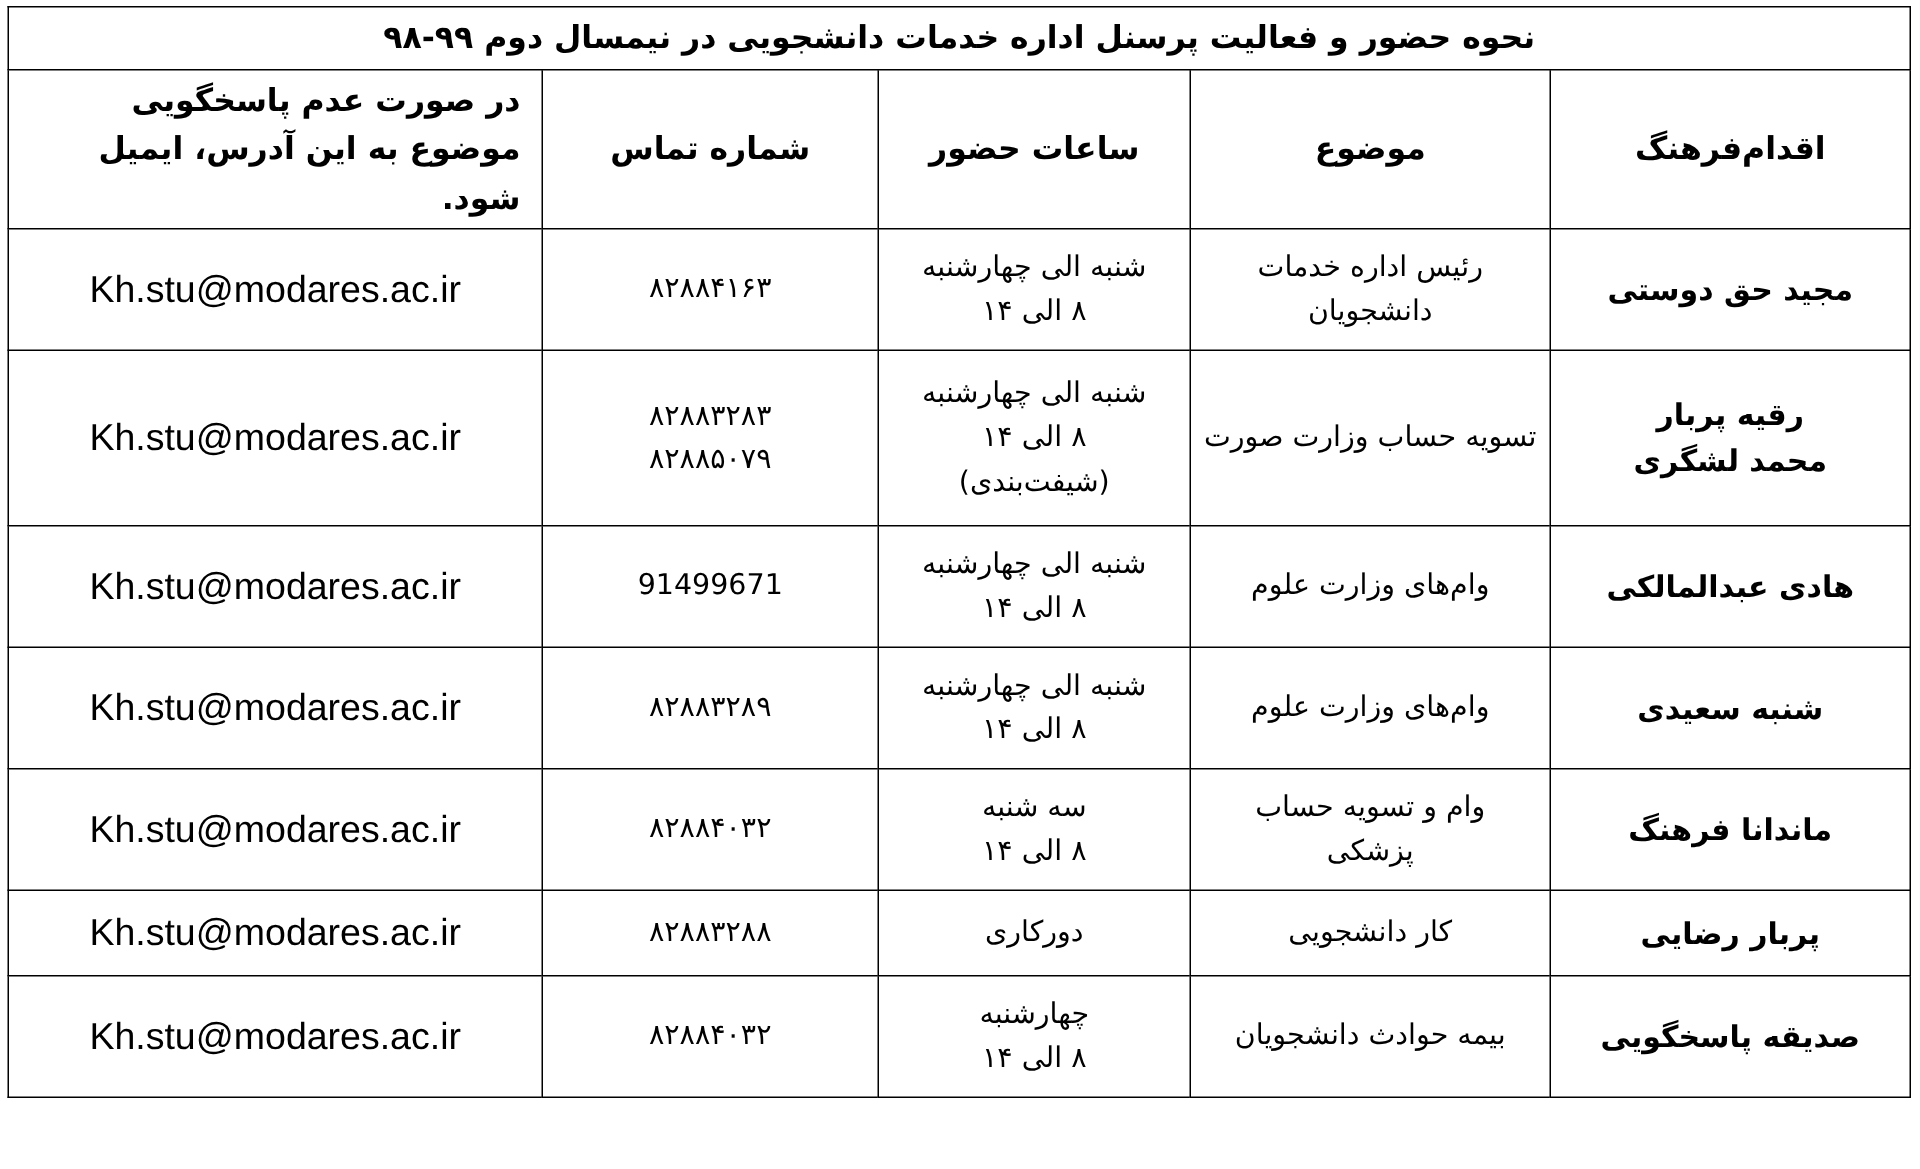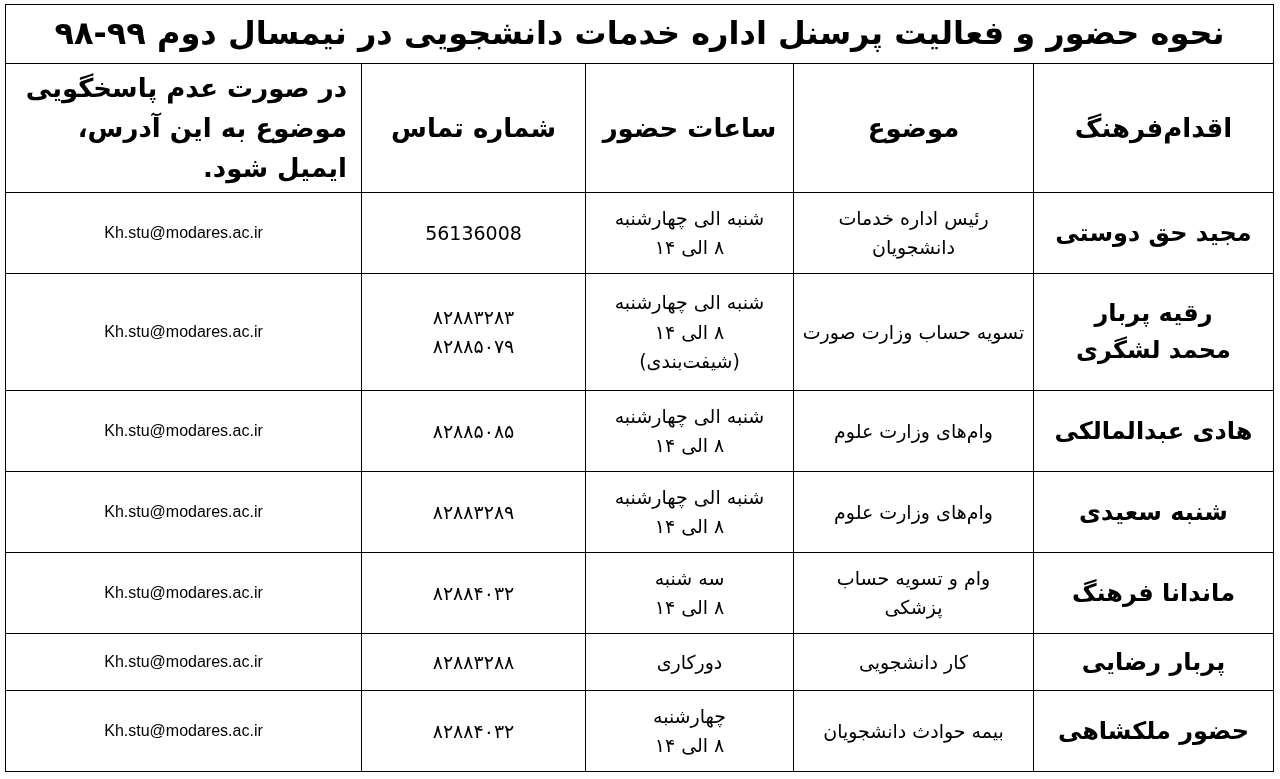--- a/index.html
+++ b/index.html
@@ -35,47 +35,47 @@
     line-height: 1.55;
   }
   
   col.c-actor   { width: 240px; }
   col.c-subject { width: 240px; }
   col.c-hours   { width: 208px; }
   col.c-phone   { width: 224px; }
   col.c-email   { width: 356px; }
 
   .title-cell {
-    font-size: 32px;
+    font-size: 21px;
     font-weight: bold;
     padding: 18px 10px 20px 10px;
     line-height: 1.5;
     letter-spacing: 0;
   }
   .head-cell {
-    font-size: 26px;
+    font-size: 21px;
     font-weight: bold;
     padding: 14px 10px;
     line-height: 1.6;
   }
   .head-cell.note {
     text-align: right;
     padding-right: 14px;
     padding-left: 14px;
   }
   td.actor {
-    font-size: 24px;
+    font-size: 20px;
     font-weight: bold;
   }
   td.subject, td.hours, td.phone {
     font-size: 19px;
     font-weight: normal;
   }
   td.email {
-    font-size: 16px;
+    font-size: 25px;
     font-weight: normal;
     font-family: "Liberation Sans", sans-serif;
     direction: ltr;
   }
   .ml { display: block; }
   .row-tall td { height: 72px; }
   .row-xtall td { height: 108px; }
   .row-short td { height: 48px; }
   .clip-bottom {
     position: absolute;
@@ -114,21 +114,21 @@
         <td class="actor">مجید حق دوستی</td>
         <td class="subject">
           <span class="ml">رئیس اداره خدمات</span>
           <span class="ml">دانشجویان</span>
         </td>
         <td class="hours">
           <span class="ml">شنبه الی چهارشنبه</span>
           <span class="ml">۸ الی ۱۴</span>
         </td>
         <td class="phone">
-          <span class="ml">56136008</span>
+          <span class="ml">۸۲۸۸۴۱۶۳</span>
         </td>
         <td class="email">Kh.stu@modares.ac.ir</td>
       </tr>
 
       <tr class="row-xtall">
         <td class="actor">
           <span class="ml">رقیه پربار</span>
           <span class="ml">محمد لشگری</span>
         </td>
         <td class="subject">
@@ -149,21 +149,21 @@
       <tr class="row-tall">
         <td class="actor">هادی عبدالمالکی</td>
         <td class="subject">
           <span class="ml">وام‌های وزارت علوم</span>
         </td>
         <td class="hours">
           <span class="ml">شنبه الی چهارشنبه</span>
           <span class="ml">۸ الی ۱۴</span>
         </td>
         <td class="phone">
-          <span class="ml">۸۲۸۸۵۰۸۵</span>
+          <span class="ml">91499671</span>
         </td>
         <td class="email">Kh.stu@modares.ac.ir</td>
       </tr>
 
       <tr class="row-tall">
         <td class="actor">شنبه سعیدی</td>
         <td class="subject">
           <span class="ml">وام‌های وزارت علوم</span>
         </td>
         <td class="hours">
@@ -200,21 +200,21 @@
         <td class="hours">
           <span class="ml">دورکاری</span>
         </td>
         <td class="phone">
           <span class="ml">۸۲۸۸۳۲۸۸</span>
         </td>
         <td class="email">Kh.stu@modares.ac.ir</td>
       </tr>
 
       <tr class="row-tall">
-        <td class="actor">حضور ملکشاهی</td>
+        <td class="actor">صدیقه پاسخگویی</td>
         <td class="subject">
           <span class="ml">بیمه حوادث دانشجویان</span>
         </td>
         <td class="hours">
           <span class="ml">چهارشنبه</span>
           <span class="ml">۸ الی ۱۴</span>
         </td>
         <td class="phone">
           <span class="ml">۸۲۸۸۴۰۳۲</span>
         </td>

